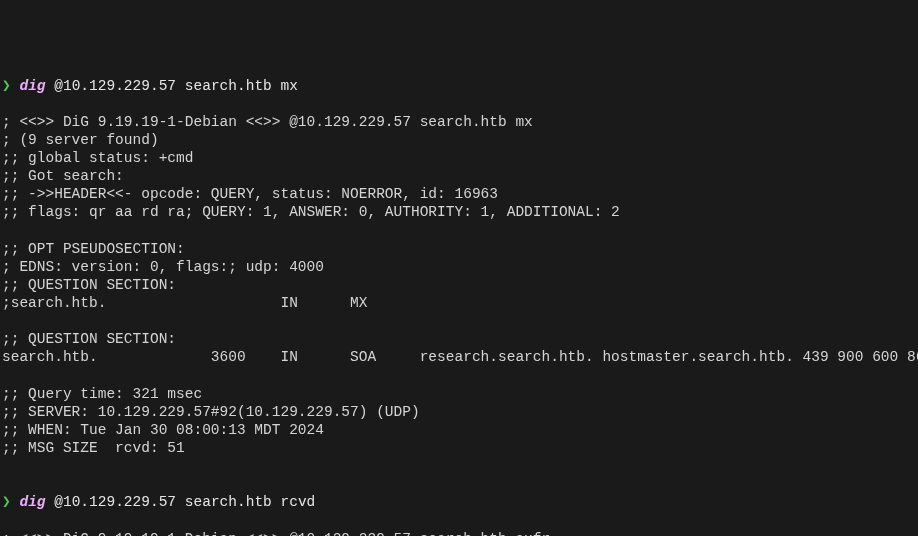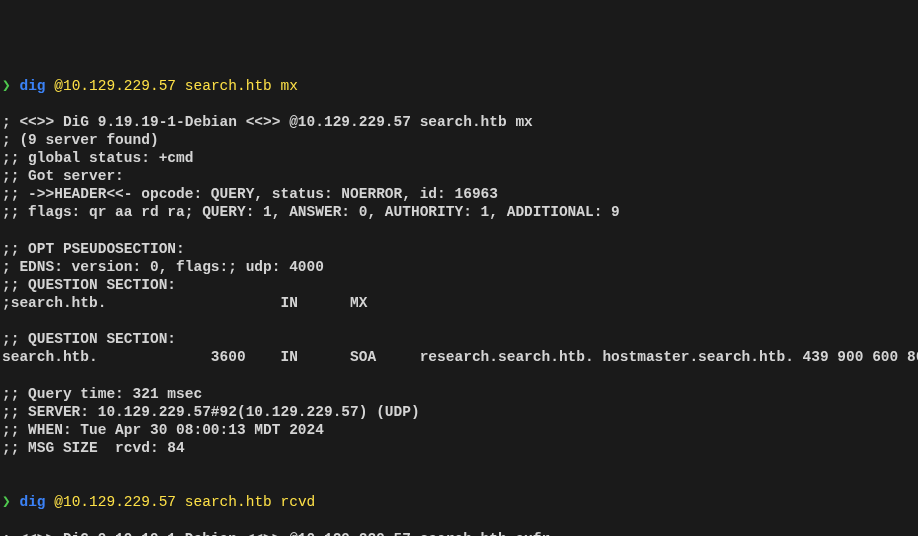--- a/index.html
+++ b/index.html
@@ -17,57 +17,58 @@
       white-space: pre;
       width: 918px;
       height: 536px;
       overflow: hidden;
     }
     .prompt-symbol {
       color: #4fc94f;
       font-weight: bold;
     }
     .cmd {
-      color: #3b82f6;
+      color: #f0abfc;
       font-weight: bold;
+      font-style: italic;
     }
     .args {
-      color: #fde047;
+      color: #e5e5e5;
     }
     .output {
       color: #d4d4d4;
-      font-weight: bold;
+      font-weight: normal;
     }
   </style>
 </head>
 <body>
 
 
 
 <div><span><span class="prompt-symbol">❯</span> <span class="cmd">dig</span> <span class="args">@10.129.229.57 search.htb mx</span></span>
 <span class="output"></span>
 <span class="output">; &lt;&lt;&gt;&gt; DiG 9.19.19-1-Debian &lt;&lt;&gt;&gt; @10.129.229.57 search.htb mx</span>
 <span class="output">; (9 server found)</span>
 <span class="output">;; global status: +cmd</span>
-<span class="output">;; Got server:</span>
+<span class="output">;; Got search:</span>
 <span class="output">;; -&gt;&gt;HEADER&lt;&lt;- opcode: QUERY, status: NOERROR, id: 16963</span>
-<span class="output">;; flags: qr aa rd ra; QUERY: 1, ANSWER: 0, AUTHORITY: 1, ADDITIONAL: 9</span>
+<span class="output">;; flags: qr aa rd ra; QUERY: 1, ANSWER: 0, AUTHORITY: 1, ADDITIONAL: 2</span>
 <span class="output"></span>
 <span class="output">;; OPT PSEUDOSECTION:</span>
 <span class="output">; EDNS: version: 0, flags:; udp: 4000</span>
 <span class="output">;; QUESTION SECTION:</span>
 <span class="output">;search.htb.                    IN      MX</span>
 <span class="output"></span>
 <span class="output">;; QUESTION SECTION:</span>
 <span class="output">search.htb.             3600    IN      SOA     research.search.htb. hostmaster.search.htb. 439 900 600 86400 3600</span>
 <span class="output"></span>
 <span class="output">;; Query time: 321 msec</span>
 <span class="output">;; SERVER: 10.129.229.57#92(10.129.229.57) (UDP)</span>
-<span class="output">;; WHEN: Tue Apr 30 08:00:13 MDT 2024</span>
-<span class="output">;; MSG SIZE  rcvd: 84</span>
+<span class="output">;; WHEN: Tue Jan 30 08:00:13 MDT 2024</span>
+<span class="output">;; MSG SIZE  rcvd: 51</span>
 <span class="output"></span>
 <span class="output"></span>
 <span><span class="prompt-symbol">❯</span> <span class="cmd">dig</span> <span class="args">@10.129.229.57 search.htb rcvd</span></span>
 <span class="output"></span>
 <span class="output">; &lt;&lt;&gt;&gt; DiG 9.19.19-1-Debian &lt;&lt;&gt;&gt; @10.129.229.57 search.htb axfr</span>
 
 
 </div>
 
 

